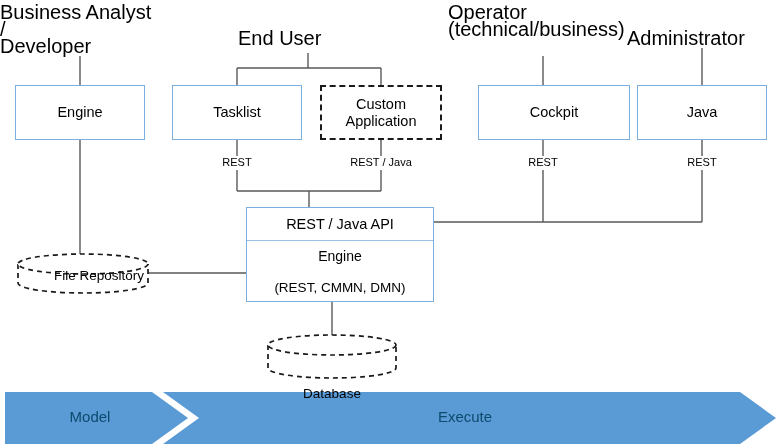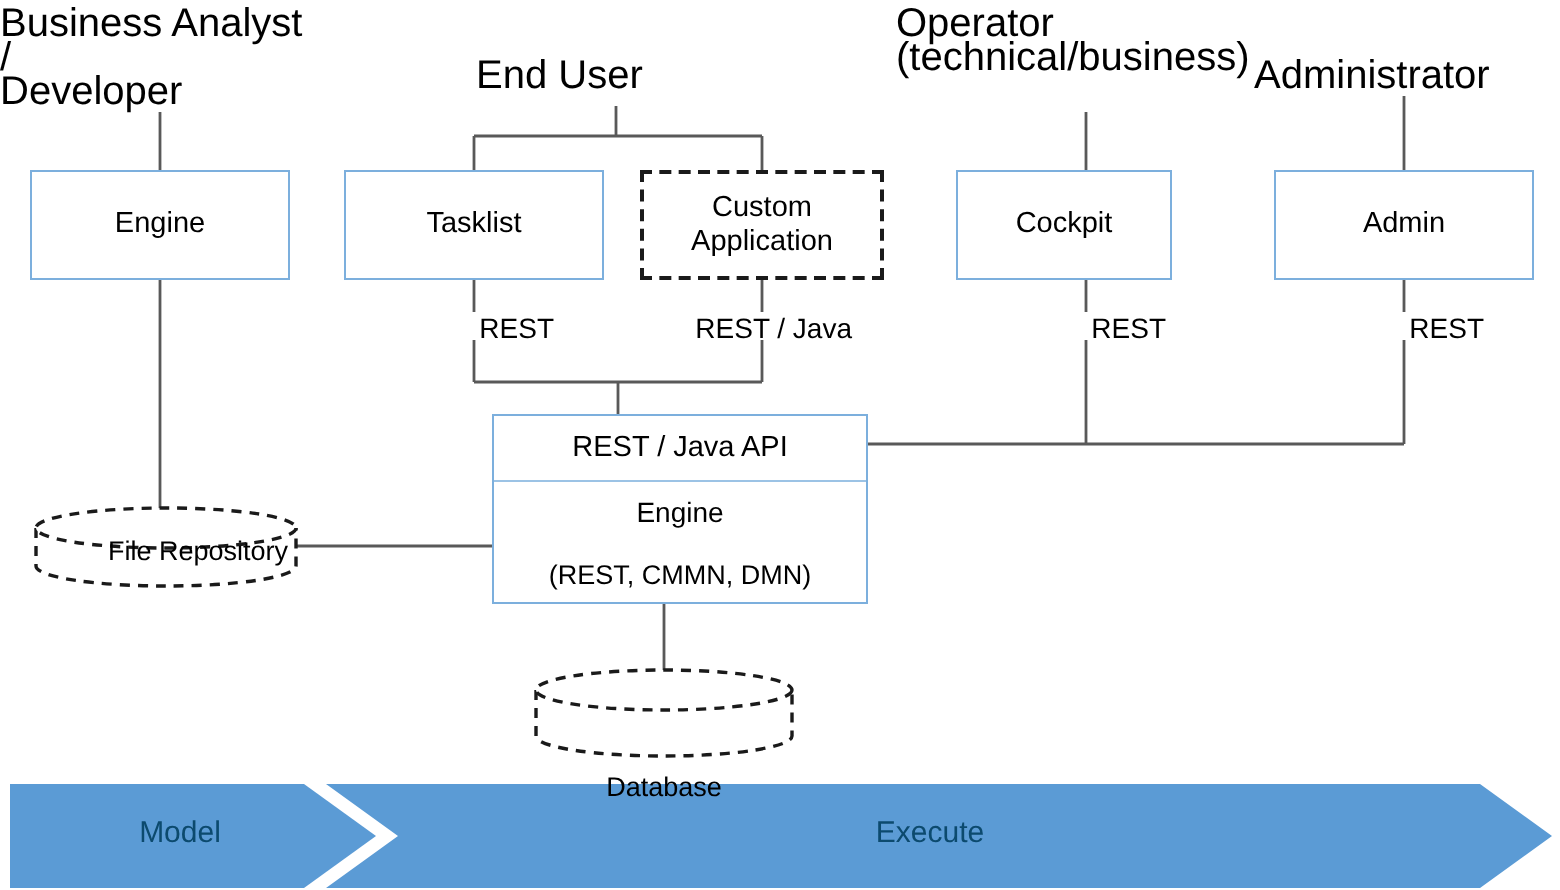--- a/index.html
+++ b/index.html
@@ -86,22 +86,22 @@
     position: absolute;
     display: flex;
     align-items: center;
     justify-content: center;
     font-size: 13.5px;
     color: #000000;
     pointer-events: none;
   }
   .edge-label {
     position: absolute;
-    text-align: right;
-    font-size: 14px;
+    text-align: center;
+    font-size: 11px;
     color: #000000;
     white-space: nowrap;
   }
   .chevron-text {
     position: absolute;
     color: #0c4a6e;
     font-size: 15px;
     text-align: center;
   }
 </style>
@@ -184,26 +184,26 @@
 
   <div class="node-box solid" style="left:172px; top:85px; width:130px; height:55px;align-items:center;">
     <span>Tasklist</span>
   </div>
 
   <div class="node-box dashed" style="left:320px; top:85px; width:122px; height:55px; white-space:pre-line;">
     <span>Custom
 Application</span>
   </div>
 
-  <div class="node-box solid" style="left:478px; top:85px; width:108px; height:55px;">
+  <div class="node-box solid" style="left:478px; top:85px; width:152px; height:55px;">
     <span>Cockpit</span>
   </div>
 
   <div class="node-box solid" style="left:637px; top:85px; width:130px; height:55px;">
-    <span>Admin</span>
+    <span>Java</span>
   </div>
 
   <div class="engine-group" style="left:246px; top:207px; width:188px; height:95px;">
     <div class="engine-api">
       <span>REST / Java API</span>
     </div>
     <div class="engine-body">
       <span>Engine</span>
       <span class="sub">(REST, CMMN, DMN)</span>
     </div>

